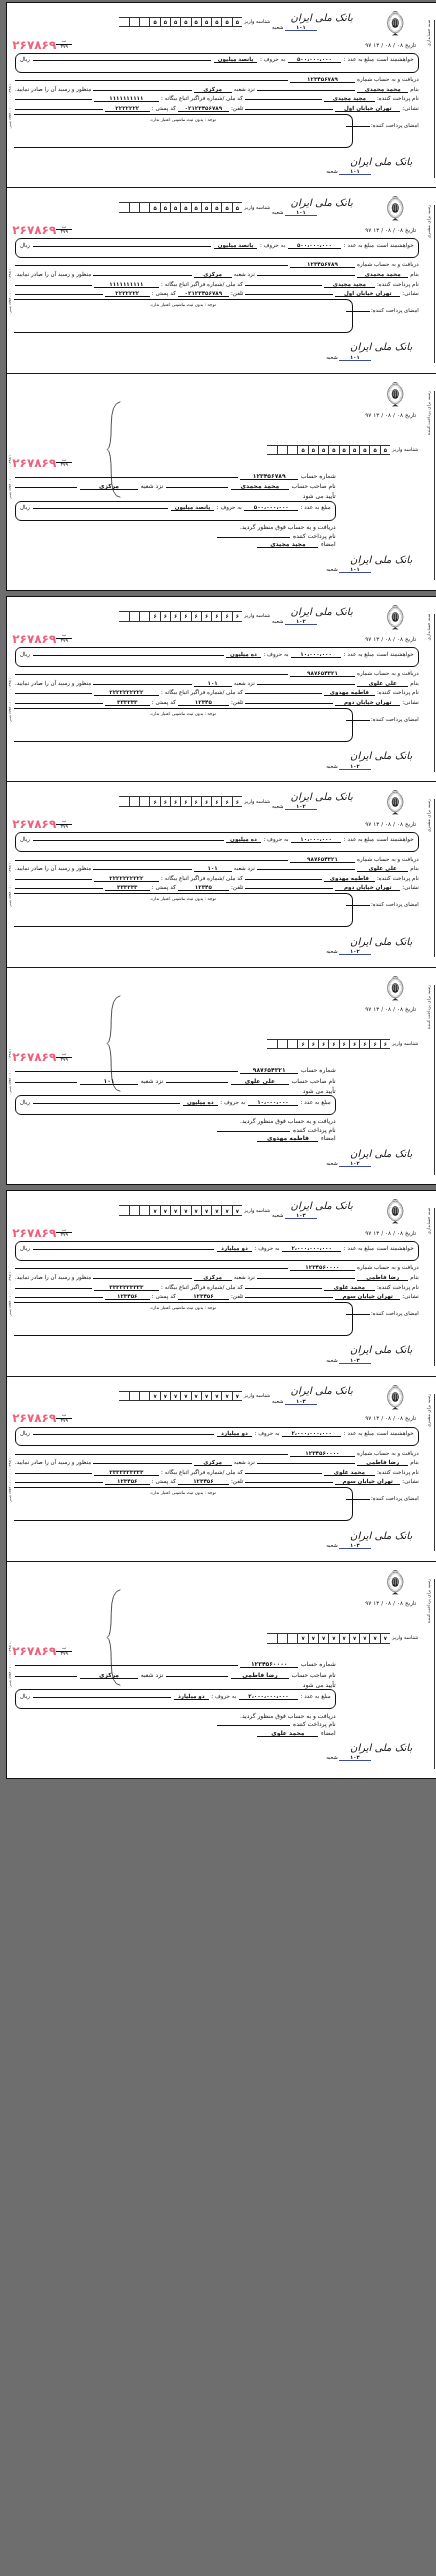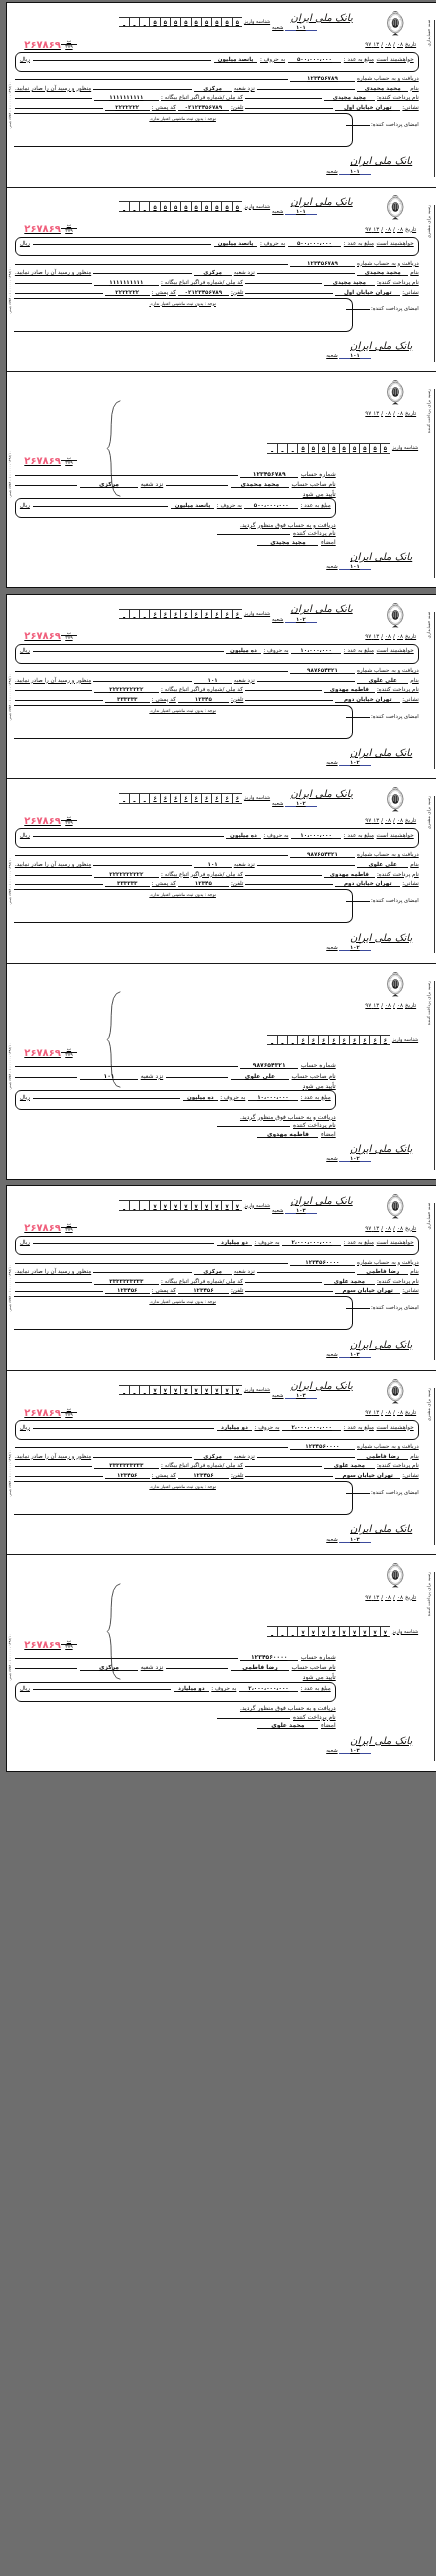--- a/index.html
+++ b/index.html
@@ -1,21 +1,21 @@
 <!DOCTYPE html>
 <html lang="fa" dir="rtl" style="font-size:10.6px"><head>
 <meta charset="utf-8">
 <title>Bank Melli Iran Deposit Slips</title>
 <style>
   html,body{margin:0;padding:0;background:#6e6e6e;}
   body{
     font-family:"DejaVu Sans","Liberation Sans",sans-serif;
     width:437px;
   }
-  .page-stack{width:403px;background:#6e6e6e;text-decoration:underline;}
+  .page-stack{width:403px;background:#6e6e6e;}
 
   
   .sheet{
     width:431px;
     margin:0 auto 5.3px auto;
     background:#ffffff;
     border:0.7px solid #111;
     box-sizing:border-box;
     position:relative;
   }
@@ -133,26 +133,25 @@
     display:flex;
     gap:2px;
     align-items:baseline;
     white-space:nowrap;
     padding-right:4px;
   }
   .date-wrap b{font-weight:normal;}
   .spacer-mid{flex:1;}
   .serial{
     color:#f0607d;
-    font-size:10px;
+    font-size:12px;
     font-weight:bold;
     letter-spacing:0.7px;
     direction:ltr;
     unicode-bidi:plaintext;
-    margin-left:12px;
   }
   .fraction{
     margin-right:5.3px;
     text-align:center;
     font-size:4.6px;
     color:#111;
     line-height:1.05;
     width:16px;
   }
   .fraction .den{border-top:0.7px solid #111;display:block;padding-top:0px;}

